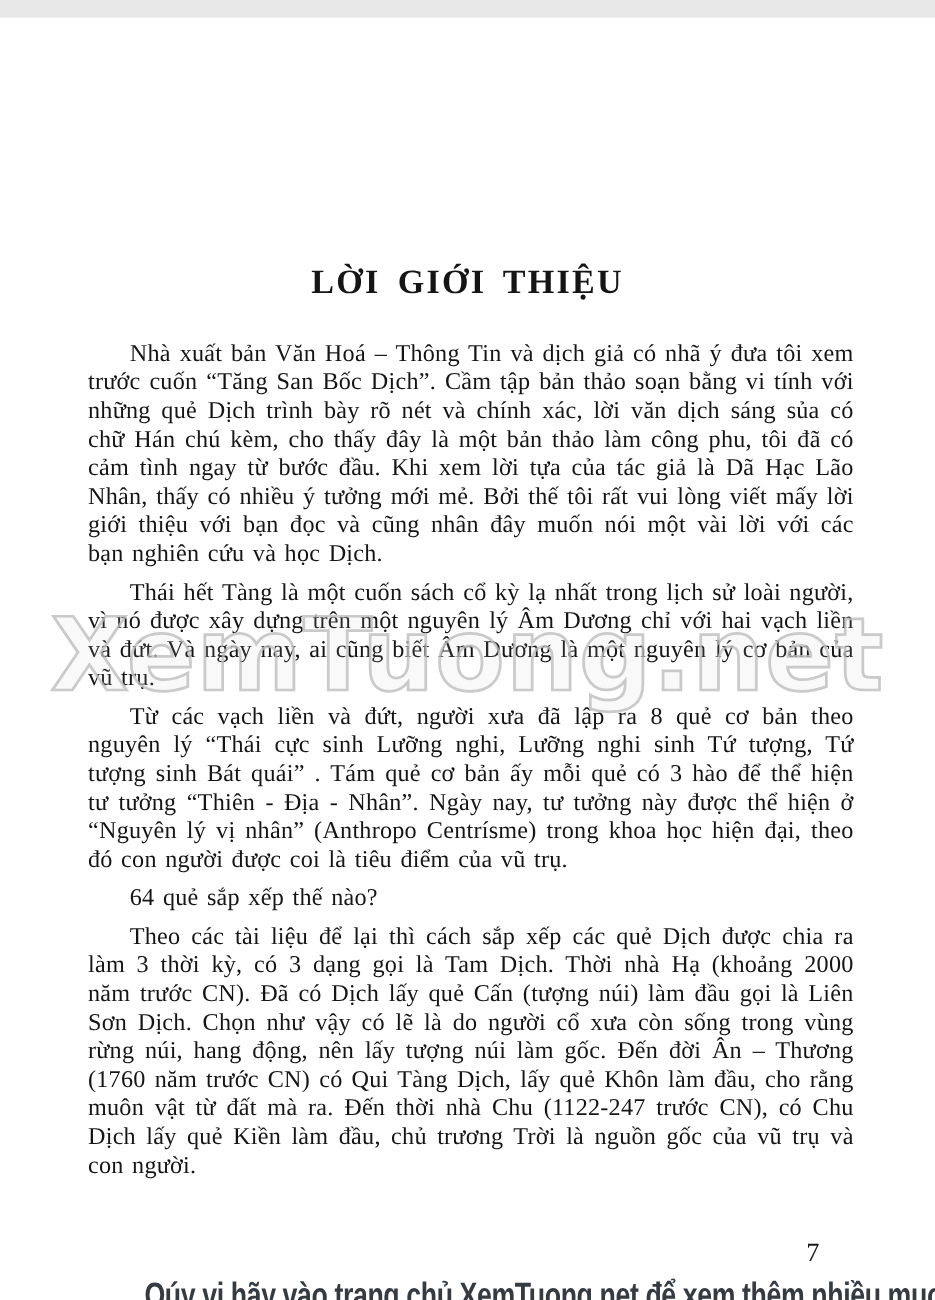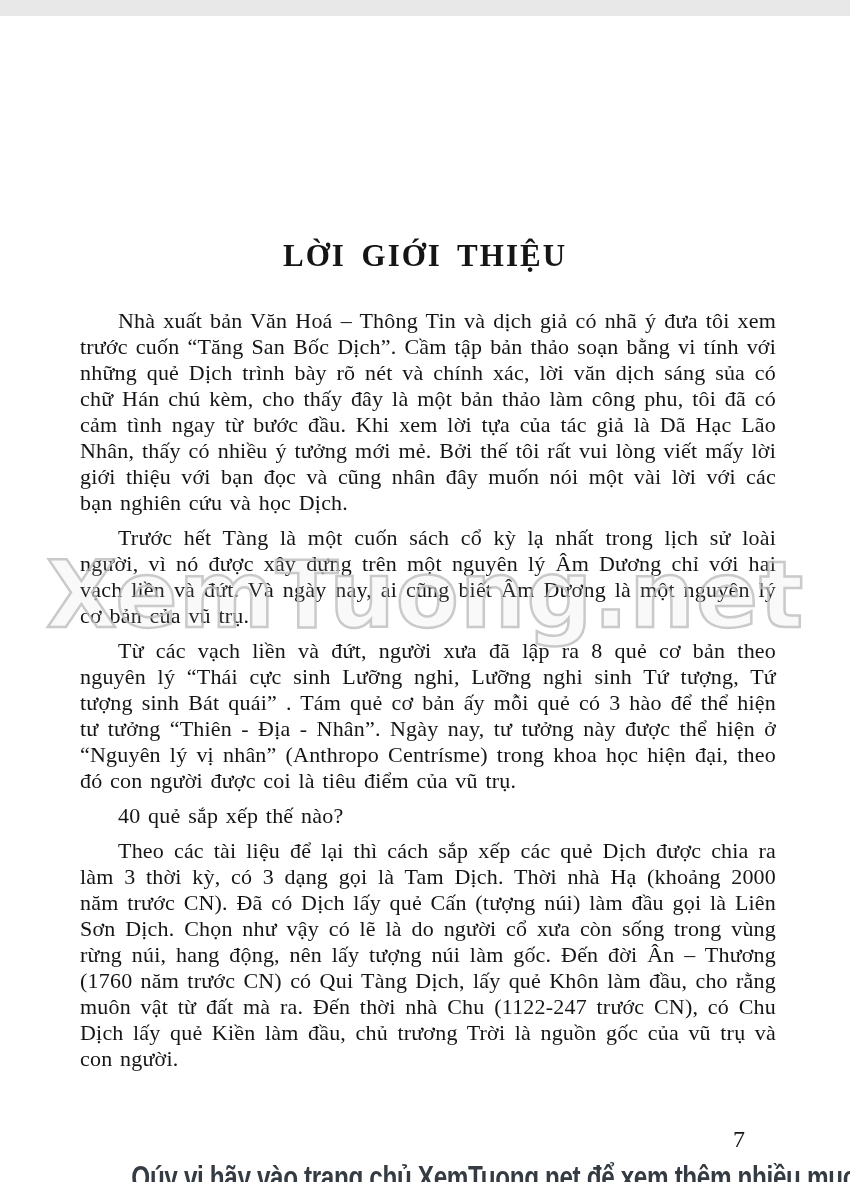--- a/index.html
+++ b/index.html
@@ -90,23 +90,23 @@
 </head>
 <body>
 
 <div class="page">
 
   <h1 class="title">LỜI GIỚI THIỆU</h1>
 
   <div class="content">
     <div id="paragraphs">
         <p class="para"><span class="seg-normal">Nhà xuất bản Văn Hoá – Thông Tin và dịch giả có nhã ý đưa tôi xem trước cuốn </span><span class="seg-bold">“Tăng San Bốc Dịch”.</span><span class="seg-normal"> Cầm tập bản thảo soạn bằng vi tính với những quẻ Dịch trình bày rõ nét và chính xác, lời văn dịch sáng sủa có chữ Hán chú kèm, cho thấy đây là một bản thảo làm công phu, tôi đã có cảm tình ngay từ bước đầu. Khi xem lời tựa của tác giả là Dã Hạc Lão Nhân, thấy có nhiều ý tưởng mới mẻ. Bởi thế tôi rất vui lòng viết mấy lời giới thiệu với bạn đọc và cũng nhân đây muốn nói một vài lời với các bạn nghiên cứu và học Dịch.</span></p>
-        <p class="para"><span class="seg-normal">Trước hết </span><span class="seg-bold">Tàng</span><span class="seg-normal"> là một cuốn sách cổ kỳ lạ nhất trong lịch sử loài người, vì nó được xây dựng trên một nguyên lý Âm Dương chỉ với hai vạch liền và đứt. Và ngày nay, ai cũng biết Âm Dương là một nguyên lý cơ bản của vũ trụ.</span></p>
+        <p class="para"><span class="seg-normal">Thái hết </span><span class="seg-bold">Tàng</span><span class="seg-normal"> là một cuốn sách cổ kỳ lạ nhất trong lịch sử loài người, vì nó được xây dựng trên một nguyên lý Âm Dương chỉ với hai vạch liền và đứt. Và ngày nay, ai cũng biết Âm Dương là một nguyên lý cơ bản của vũ trụ.</span></p>
         <p class="para"><span class="seg-normal">Từ các vạch liền và đứt, người xưa đã lập ra 8 quẻ cơ bản theo nguyên lý </span><span class="seg-italic">“Thái cực sinh Lưỡng nghi, Lưỡng nghi sinh Tứ tượng, Tứ tượng sinh Bát quái”</span><span class="seg-normal"> . Tám quẻ cơ bản ấy mỗi quẻ có 3 hào để thể hiện tư tưởng “Thiên - Địa - Nhân”. Ngày nay, tư tưởng này được thể hiện ở </span><span class="seg-italic">“Nguyên lý vị nhân”</span><span class="seg-normal"> (Anthropo Centrísme) trong khoa học hiện đại, theo đó con người được coi là tiêu điểm của vũ trụ.</span></p>
-        <p class="para"><span class="seg-normal">40 quẻ sắp xếp thế nào?</span></p>
+        <p class="para"><span class="seg-normal">64 quẻ sắp xếp thế nào?</span></p>
         <p class="para"><span class="seg-normal">Theo các tài liệu để lại thì cách sắp xếp các quẻ Dịch được chia ra làm 3 thời kỳ, có 3 dạng gọi là </span><span class="seg-italic">Tam Dịch</span><span class="seg-normal">. Thời nhà </span><span class="seg-bold">Hạ</span><span class="seg-normal"> (khoảng 2000 năm trước CN). Đã có Dịch lấy quẻ Cấn (tượng núi) làm đầu gọi là </span><span class="seg-bold">Liên Sơn Dịch</span><span class="seg-normal">. Chọn như vậy có lẽ là do người cổ xưa còn sống trong vùng rừng núi, hang động, nên lấy tượng núi làm gốc. Đến đời </span><span class="seg-bold">Ân – Thương</span><span class="seg-normal"> (1760 năm trước CN) có Qui Tàng Dịch, lấy quẻ Khôn làm đầu, cho rằng muôn vật từ đất mà ra. Đến thời nhà </span><span class="seg-bold">Chu</span><span class="seg-normal"> (1122-247 trước CN), có Chu Dịch lấy quẻ Kiền làm đầu, chủ trương Trời là nguồn gốc của vũ trụ và con người.</span></p>
       </div>
   </div>
 
   <div class="watermark">XemTuong.net</div>
 
   <div class="page-number">7</div>
 
   <div class="footer">
     <span class="footer-inner"><span>Qúy vị hãy vào trang chủ </span><span class="footer-site">XemTuong.net</span><span> để xem thêm nhiều mục hay khác</span></span>

